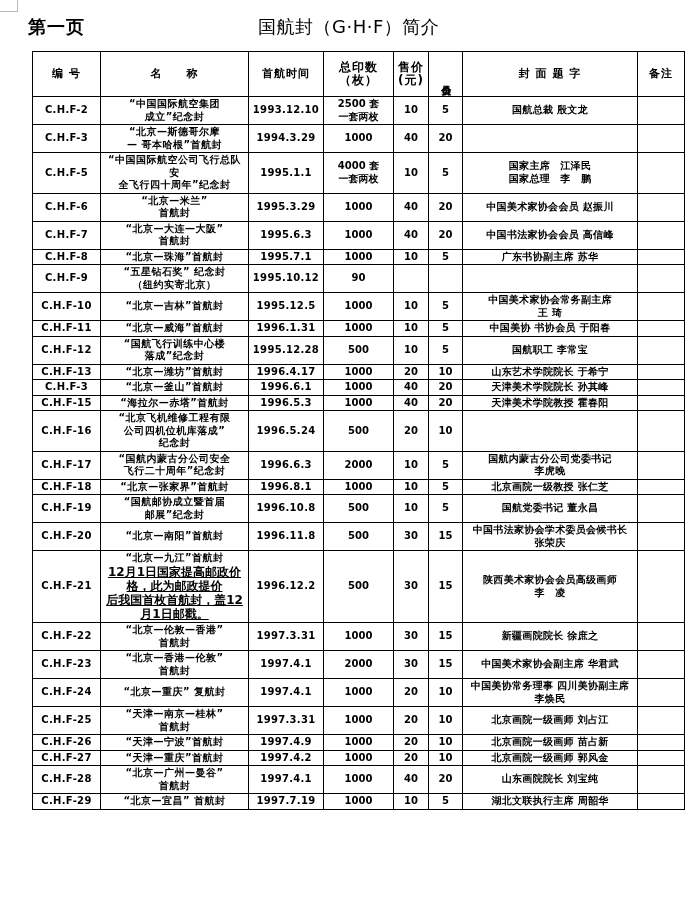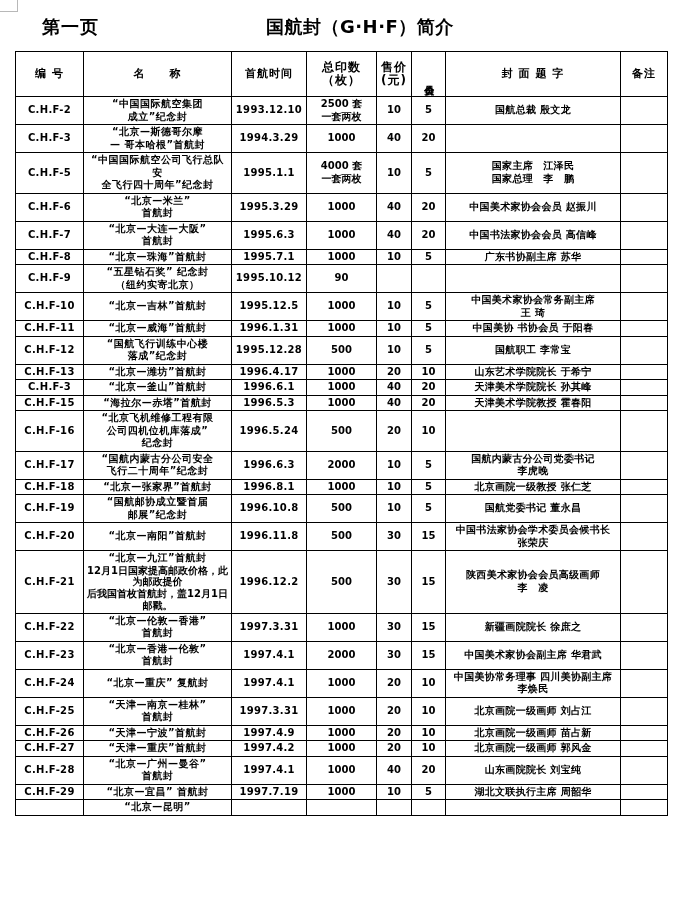--- a/index.html
+++ b/index.html
@@ -33,42 +33,41 @@
   }
   .title-row {
     position: absolute;
     left: 0px;
     top: 12px;
     width: 688px;
     height: 34px;
   }
   .page-label {
     position: absolute;
-    left: 42px;
+    left: 28px;
     top: 2px;
     font-size: 18px;
     font-weight: bold;
     letter-spacing: 1px;
     line-height: 26px;
     white-space: nowrap;
   }
   .doc-title {
     position: absolute;
     left: 258px;
     top: 2px;
     font-size: 18px;
-    font-weight: bold;
+    font-weight: normal;
     letter-spacing: 0.5px;
     line-height: 26px;
     white-space: nowrap;
-    margin-left: 8px;
   }
   table.main-table {
     position: absolute;
-    left: 15px;
+    left: 32px;
     top: 51px;
     width: 652px;
     border-collapse: collapse;
     table-layout: fixed;
   }
   table.main-table th,
   table.main-table td {
     border: 1px solid #000000;
     padding: 1px 2px;
     text-align: center;
@@ -97,24 +96,25 @@
   .cell-name   { font-size: 10.5px; letter-spacing: 0.5px; }
   .cell-date   { font-size: 9.5px; letter-spacing: 0.3px; }
   .cell-print  { font-size: 9.5px; }
   .cell-price  { font-size: 9.5px; }
   .cell-member { font-size: 9.5px; vertical-align: bottom; padding-bottom: 3px; }
   .cell-insc   { font-size: 10px; letter-spacing: 0.3px; }
   .cell-note   { font-size: 9.5px; }
 
   .sub-note {
     display: block;
-    font-size: 10px;
+    font-size: 12px;
     line-height: 1.18;
     letter-spacing: 0px;
     font-weight: bold;
+    text-decoration: underline;
   }
   .tiny-insc { font-size: 8px; }
   .th-stack { display: block; }
   .th-vert {
     writing-mode: vertical-rl;
     text-orientation: upright;
     letter-spacing: 0px;
     display: inline-block;
     line-height: 1.05;
     font-size: 10px;
@@ -436,26 +436,16 @@
         <tr>
           <td class="cell-id">C.H.F-29</td>
           <td class="cell-name">“北京—宜昌” 首航封</td>
           <td class="cell-date">1997.7.19</td>
           <td class="cell-print">1000</td>
           <td class="cell-price">10</td>
           <td class="cell-member">5</td>
           <td class="cell-insc">湖北文联执行主席 周韶华</td>
           <td class="cell-note"></td>
         </tr>
-        <tr>
-          <td class="cell-id"></td>
-          <td class="cell-name">“北京—昆明”</td>
-          <td class="cell-date"></td>
-          <td class="cell-print"></td>
-          <td class="cell-price"></td>
-          <td class="cell-member"></td>
-          <td class="cell-insc"></td>
-          <td class="cell-note"></td>
-        </tr>
       </tbody>
   </table>
 
 </div>
 
 </body></html>

